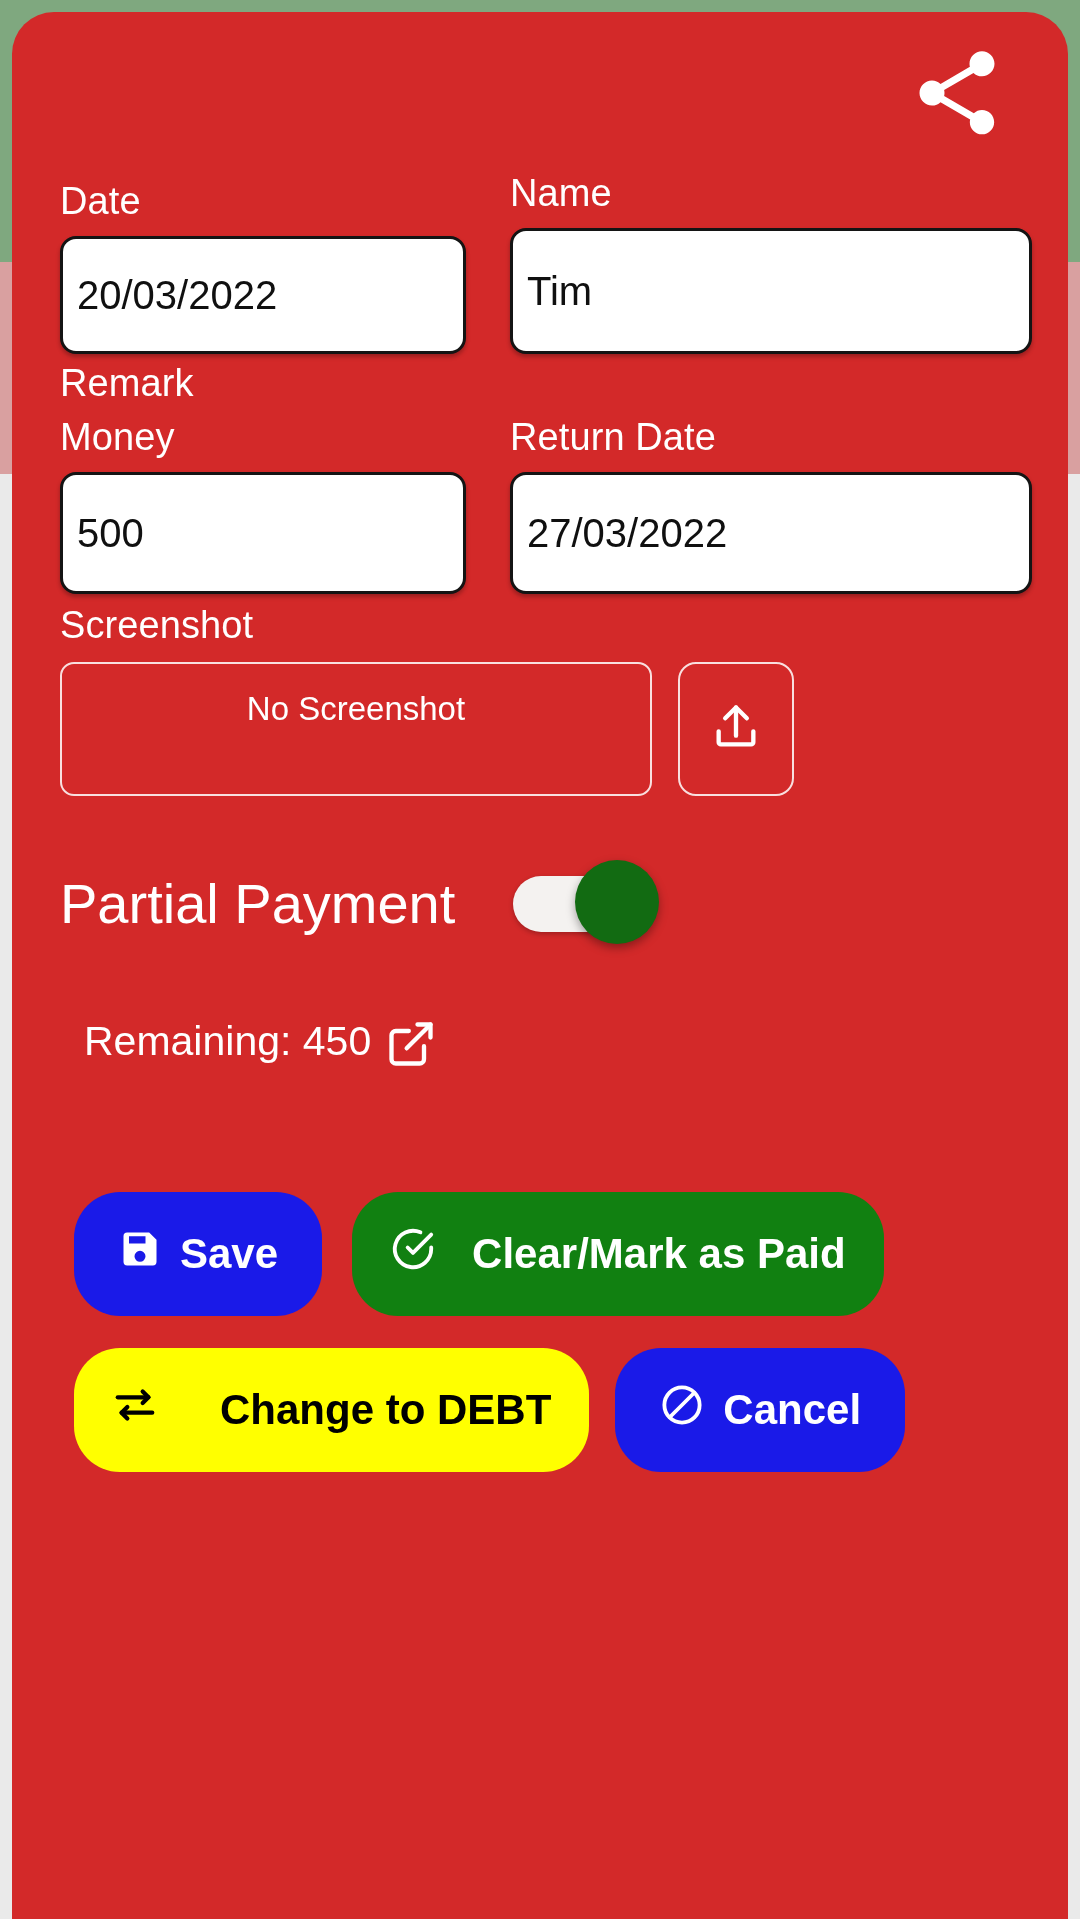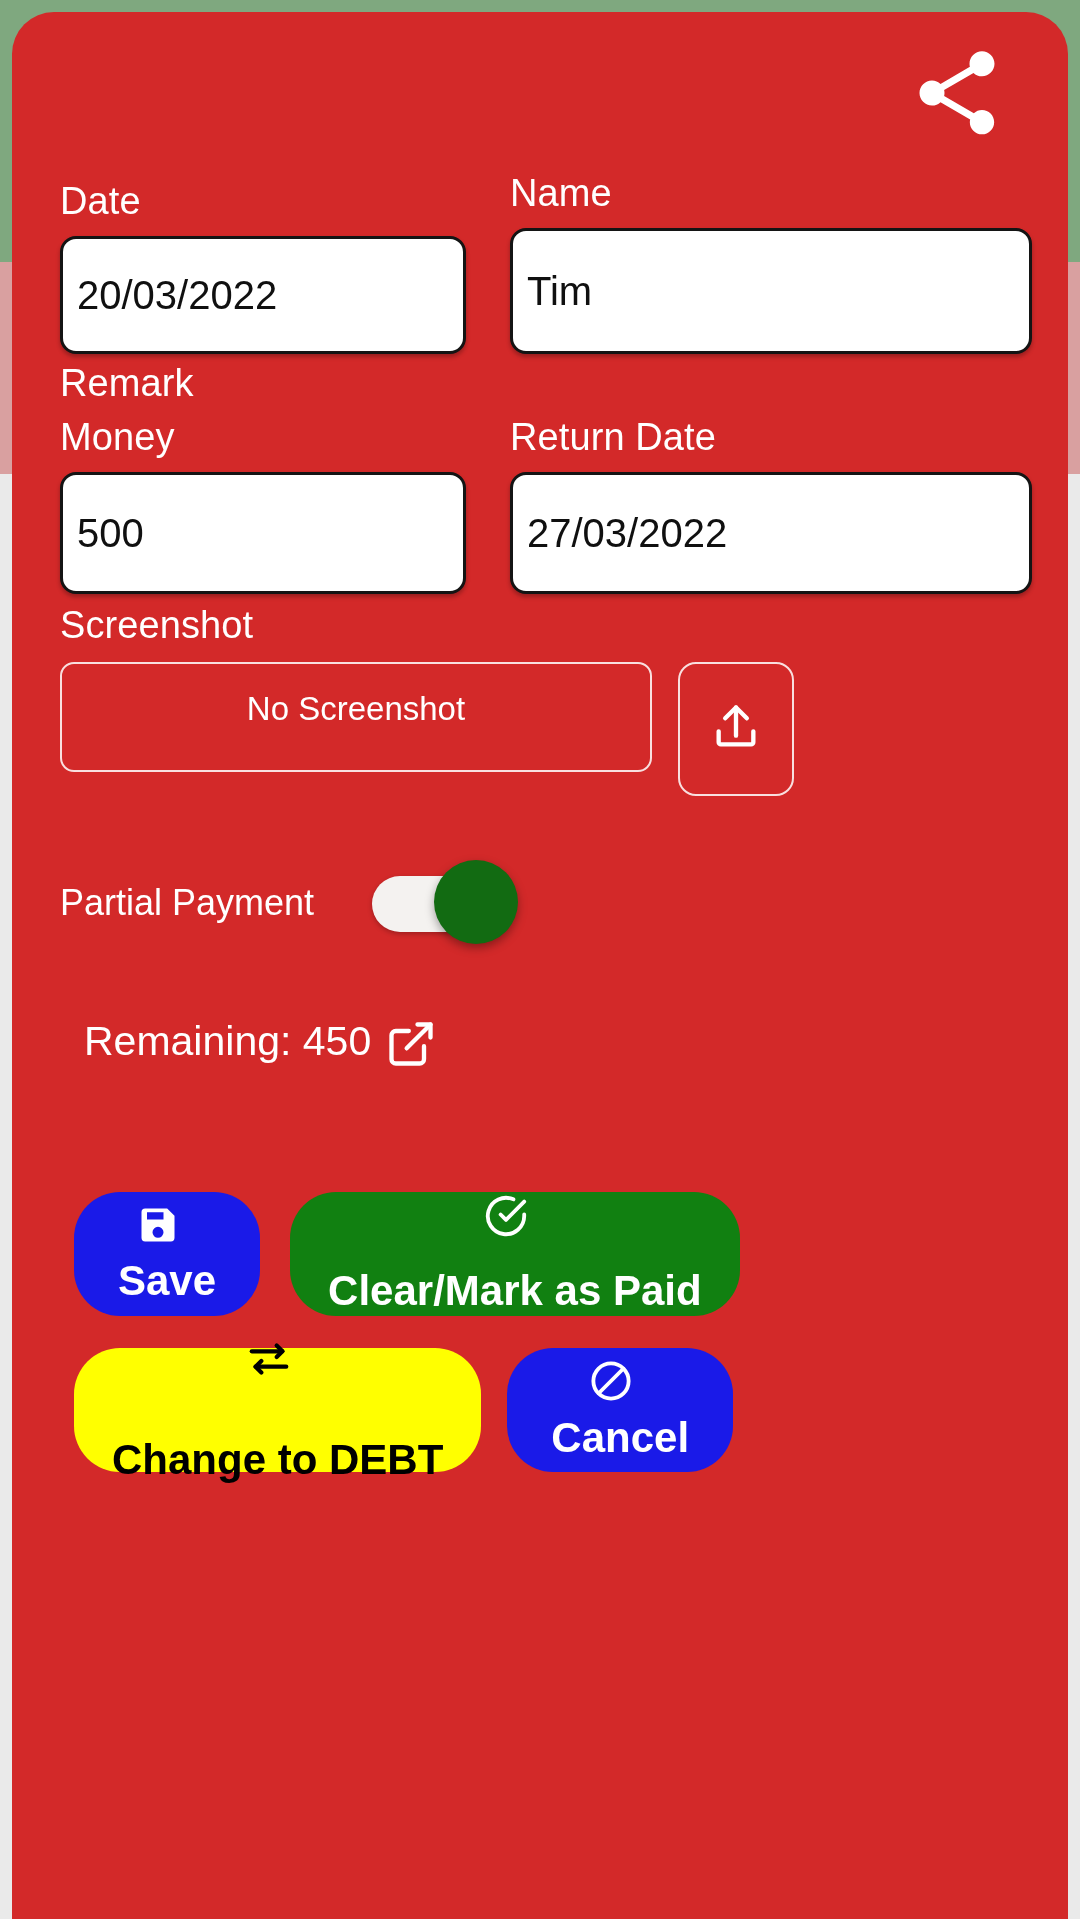--- a/index.html
+++ b/index.html
@@ -70,21 +70,21 @@
   .field-remark { height: 122px; }
   .gap-field { margin-top: 12px; }
 
   
   .name-wrap { margin-top: -8px; }
   .name-wrap .field { height: 126px; }
 
   
   .shot-row { display: flex; margin-top: 14px; }
   .shot-box {
-    width: 592px; height: 110px;
+    width: 592px; height: 134px;
     border: 2px solid rgba(255,255,255,.85);
     border-radius: 14px;
     display: flex; align-items: flex-start; justify-content: center;
     padding-top: 26px;
     color: #ffffff;
     font-size: 33px;
   }
   .upload-btn {
     width: 116px; height: 134px;
     margin-left: 26px;
@@ -94,21 +94,21 @@
     cursor: pointer;
   }
   .upload-btn svg { width: 52px; height: 52px; }
 
   
   .partial-row {
     display: flex; align-items: center;
     margin-top: 64px;
     height: 86px;
   }
-  .partial-label { color: #fff; font-size: 36px; }
+  .partial-label { color: #fff; font-size: 56px; }
   .switch {
     position: relative;
     width: 130px; height: 62px;
     margin-left: 58px;
     cursor: pointer;
   }
   .switch .track {
     position: absolute; left: 0; top: 4px;
     width: 126px; height: 56px;
     background: #f4f2f0;
@@ -142,21 +142,20 @@
     display: inline-flex;
     align-items: center;
     justify-content: center;
     border: none;
     border-radius: 46px;
     font-family: "Liberation Sans", sans-serif;
     font-weight: bold;
     font-size: 42px;
     cursor: pointer;
     white-space: nowrap;
-    flex-direction: column;
   }
   .btn svg { flex: none; margin-right: 18px; }
 
   .btn-save   { background: #1a1ae8; color: #fff; height: 124px; padding: 0 44px; }
   .btn-clear  { background: #118011; color: #fff; height: 124px; padding: 0 38px; margin-left: 30px; gap: 18px; }
   .btn-debt   { background: #ffff00; color: #000; height: 124px; padding: 0 38px; gap: 44px; }
   .btn-cancel { background: #1a1ae8; color: #fff; height: 124px; padding: 4px 44px; margin-left: 26px; }
 </style>
 </head>
 <body>

